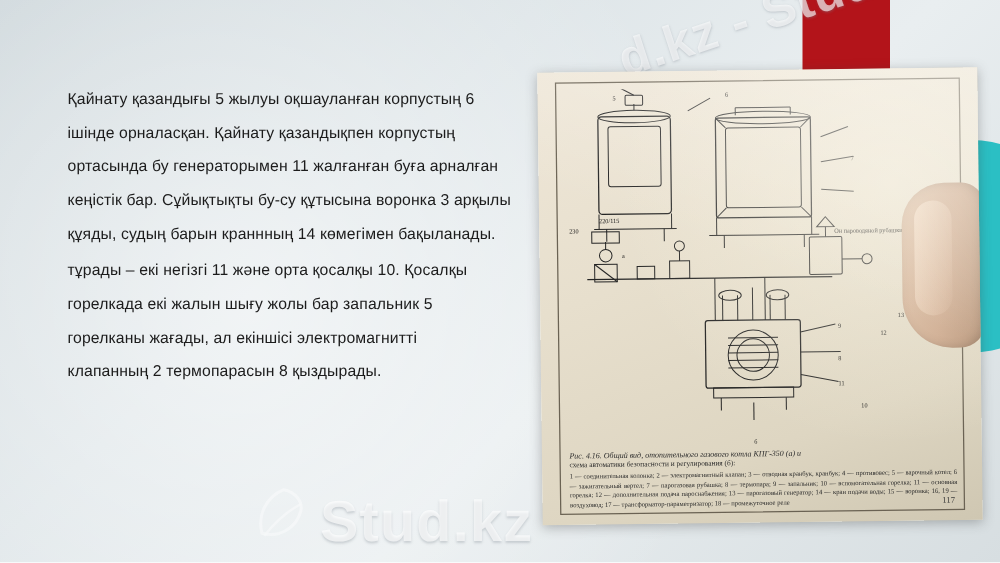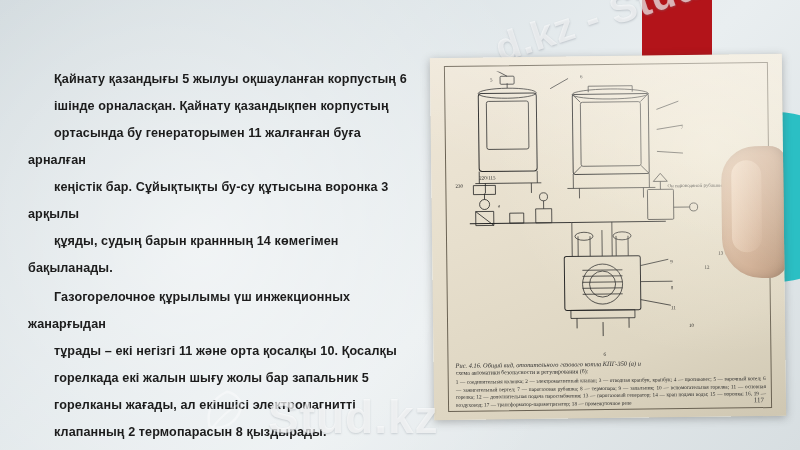--- a/index.html
+++ b/index.html
@@ -50,21 +50,21 @@
     font-size: 40px;
     font-weight: bold;
     color: rgba(255,255,255,0.62);
     transform: rotate(-18deg);
     white-space: nowrap;
     letter-spacing: 1px;
     text-shadow: 0 1px 2px rgba(120,130,140,0.35);
   }
   .watermark-bottom {
     position: absolute;
-    left: 268px;
+    left: 256px;
     bottom: 6px;
     font-size: 46px;
     font-weight: bold;
     color: rgba(255,255,255,0.66);
     white-space: nowrap;
     letter-spacing: 1px;
     text-shadow: 0 1px 2px rgba(120,130,140,0.3);
     text-align: center;
   }
   .watermark-leaf {
@@ -81,21 +81,21 @@
     left: 28px;
     top: 66px;
     width: 392px;
     color: #1c1c1c;
     font-size: 12.6px;
     line-height: 27px;
   }
   .body-text p {
     margin: 0 0 2px 0;
     text-indent: 26px;
-    font-weight: bold;
+    font-weight: normal;
     letter-spacing: 0.1px;
   }
   .body-text p span.line {
     display: block;
   }
   
   .page-photo {
     position: absolute;
     left: 432px;
     top: 56px;
@@ -197,21 +197,20 @@
 
   <div class="body-text">
     <p>
       <span class="line">Қайнату қазандығы 5 жылуы оқшауланған корпустың 6</span>
       <span class="line">ішінде орналасқан. Қайнату қазандықпен корпустың</span>
       <span class="line">ортасында бу генераторымен 11 жалғанған буға арналған</span>
       <span class="line">кеңістік бар. Сұйықтықты бу-су құтысына воронка 3 арқылы</span>
       <span class="line">құяды, судың барын краннның 14 көмегімен бақыланады.</span>
     </p>
     <p>
-      <span class="line">Газогорелочное құрылымы үш инжекционных жанарғыдан</span>
       <span class="line">тұрады – екі негізгі 11 және орта қосалқы 10. Қосалқы</span>
       <span class="line">горелкада екі жалын шығу жолы бар запальник 5</span>
       <span class="line">горелканы жағады, ал екіншісі электромагнитті</span>
       <span class="line">клапанның 2 термопарасын 8 қыздырады.</span>
     </p>
   </div>
 
   <div class="page-photo">
     <div class="page-border"></div>
 

